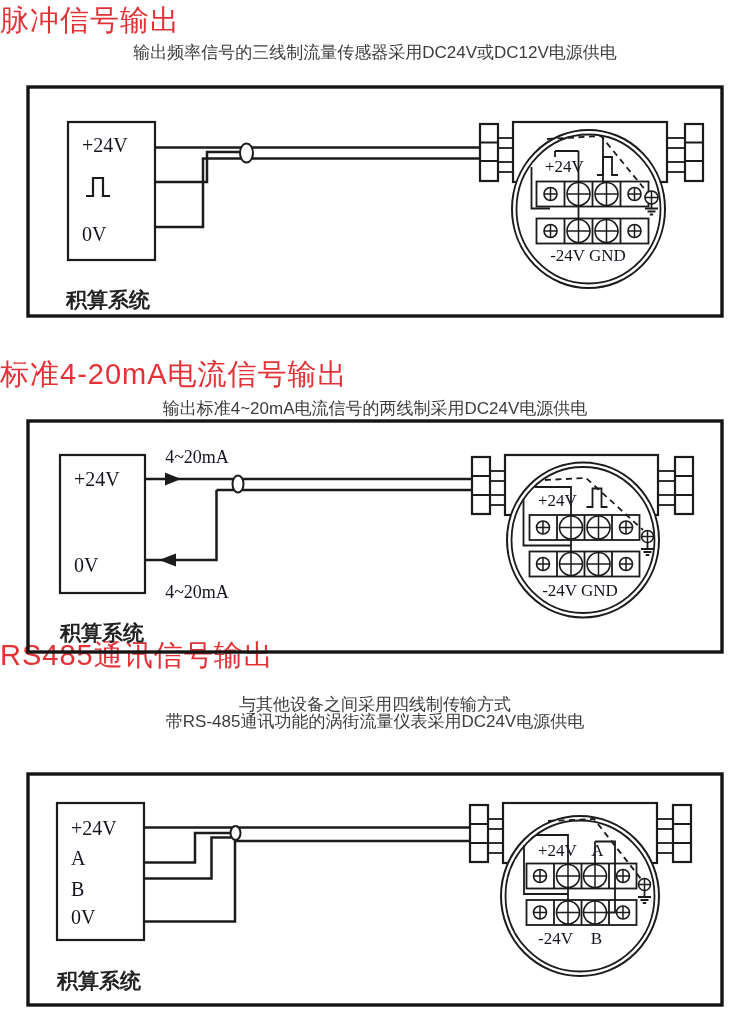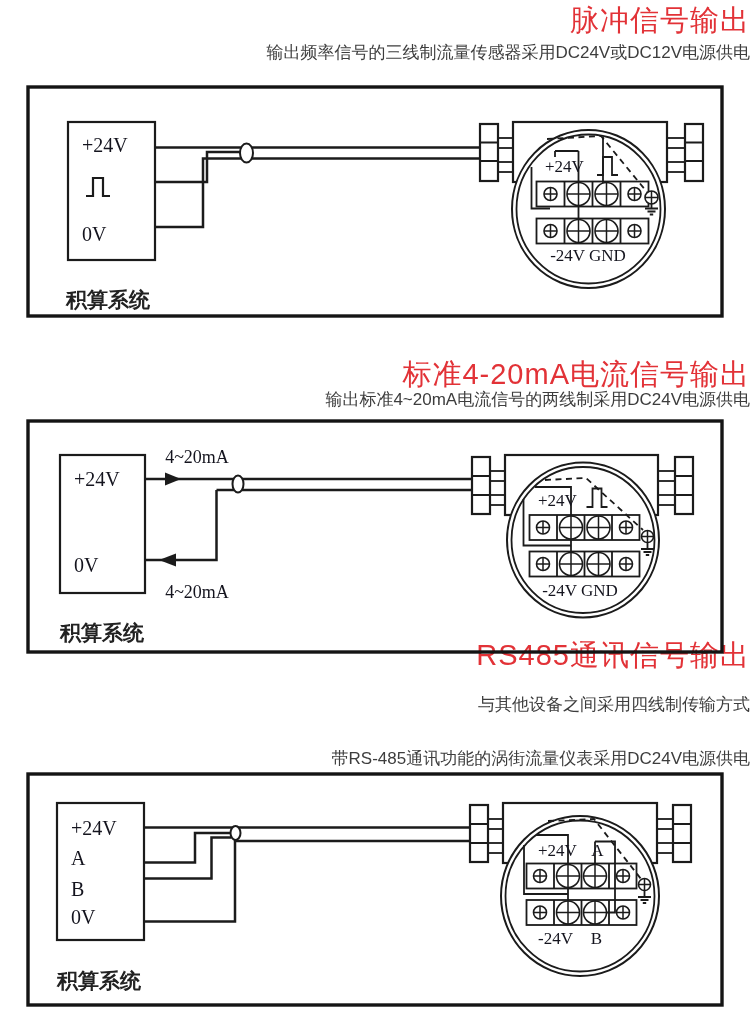--- a/index.html
+++ b/index.html
@@ -1,19 +1,19 @@
 <!DOCTYPE html>
 <html style="--red: #e23237;"><head>
 <meta charset="utf-8">
 <style>
   html,body{margin:0;padding:0;background:#fff;}
   body{width:750px;height:1020px;position:relative;font-family:"Liberation Sans",sans-serif;}
-  .ttl{position:absolute;left:0;width:750px;text-align:right;color:var(--red,#e23237);
+  .ttl{position:absolute;left:0;width:750px;text-align:left;color:var(--red,#e23237);
        font-size:29px;font-weight:500;letter-spacing:1px;line-height:31px;}
-  .sub{position:absolute;left:0;width:750px;text-align:right;color:#3d3d3d;
+  .sub{position:absolute;left:0;width:750px;text-align:center;color:#3d3d3d;
        font-size:17px;font-weight:500;line-height:23px;}
   svg{position:absolute;left:0;top:0;}
   .frame{fill:none;stroke:#141414;stroke-width:3.4;}
   .dev{fill:none;stroke:#1b1b1b;stroke-width:2.2;}
   .wire{fill:none;stroke:#1b1b1b;stroke-width:2.5;}
   .thin{fill:none;stroke:#1b1b1b;stroke-width:1.8;}
   .dash{fill:none;stroke:#1b1b1b;stroke-width:1.8;stroke-dasharray:6 4.5;}
   .wht{fill:#fff;stroke:#1b1b1b;}
   .scr{fill:#fff;stroke:#1b1b1b;stroke-width:1.6;}
   .cross{stroke:#1b1b1b;stroke-width:1.5;}
@@ -23,23 +23,23 @@
   .lblS{font-family:"Liberation Serif",serif;font-size:17px;}
   .lblM{font-family:"Liberation Serif",serif;font-size:18px;}
   .cjk{font-family:"Liberation Sans",sans-serif;font-size:21px;font-weight:700;fill:#222;}
 </style>
 </head>
 <body>
 
 <div class="ttl" style="top:5px">脉冲信号输出</div>
 <div class="sub" style="top:41px">输出频率信号的三线制流量传感器采用DC24V或DC12V电源供电</div>
 <div class="ttl" style="top:359px">标准4-20mA电流信号输出</div>
-<div class="sub" style="top:388px">输出标准4~20mA电流信号的两线制采用DC24V电源供电</div>
+<div class="sub" style="top:397px">输出标准4~20mA电流信号的两线制采用DC24V电源供电</div>
 <div class="ttl" style="top:640px">RS485通讯信号输出</div>
-<div class="sub" style="top:747px">带RS-485通讯功能的涡街流量仪表采用DC24V电源供电</div>
+<div class="sub" style="top:710px">带RS-485通讯功能的涡街流量仪表采用DC24V电源供电</div>
 <div class="sub" style="top:693px">与其他设备之间采用四线制传输方式</div>
 
 <svg width="750" height="1020" viewBox="0 0 750 1020">
 
   <g>
     <rect class="frame" x="28" y="87" width="694" height="229"></rect>
     <rect class="dev" x="68" y="122" width="87" height="138"></rect>
     <text class="lbl" x="82" y="152">+24V</text>
     <path class="dev" d="M86,196 L93,196 L93,178 L103,178 L103,196 L110,196"></path>
     <text class="lbl" x="82" y="241">0V</text>

